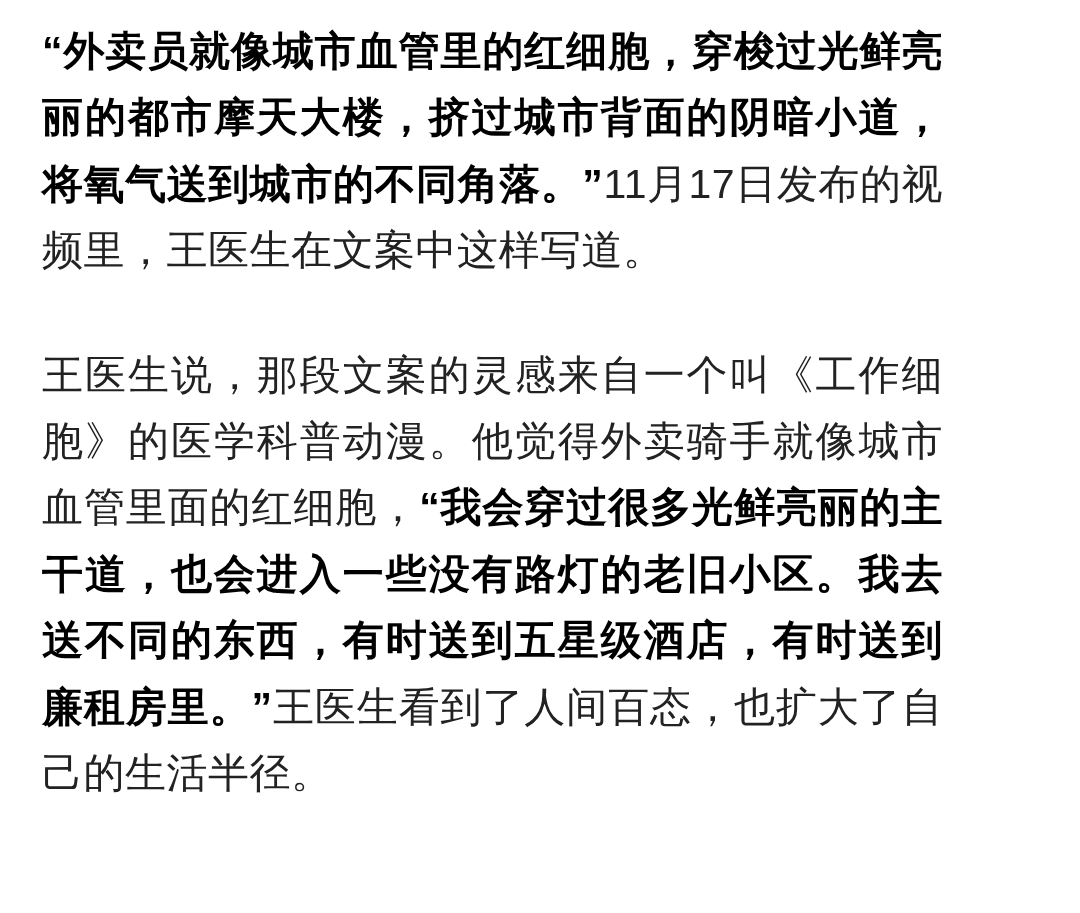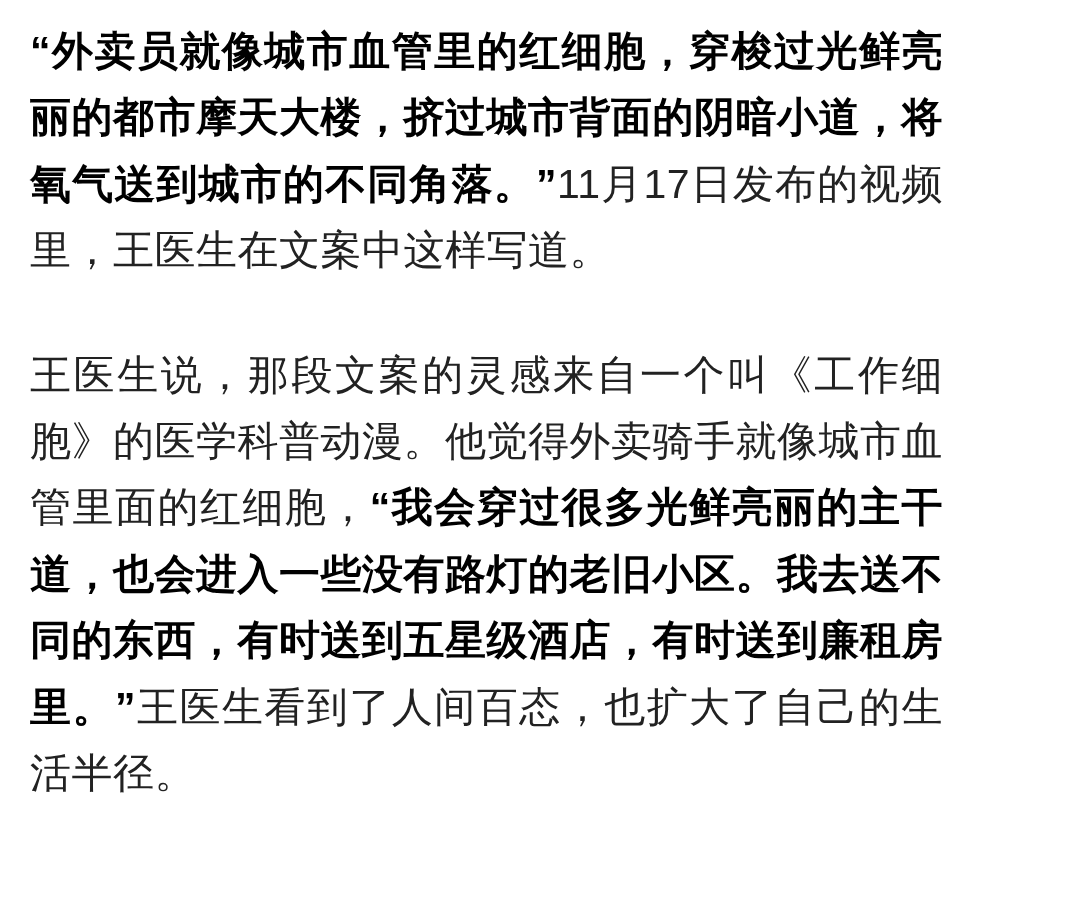--- a/index.html
+++ b/index.html
@@ -10,21 +10,21 @@
   body {
     width: 1080px;
     height: 913px;
     font-family: "Liberation Sans", "DejaVu Sans", sans-serif;
     color: #1a1a1a;
     overflow: hidden;
   }
   .article {
     box-sizing: border-box;
     width: 969px;
-    padding: 18px 26px 0 30px;
+    padding: 18px 26px 0 42px;
   }
   .para {
     font-size: 41px;
     line-height: 1.62;
     letter-spacing: 0.5px;
     text-align: justify;
     text-justify: inter-ideograph;
     margin: 0;
     color: #222222;
   }

